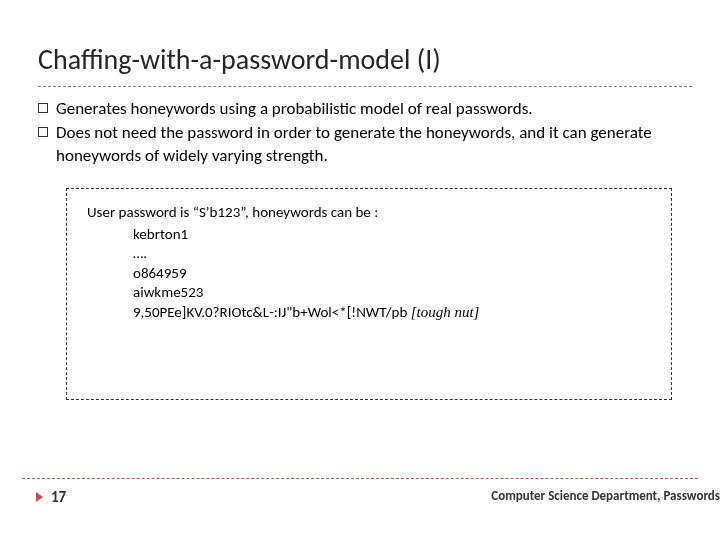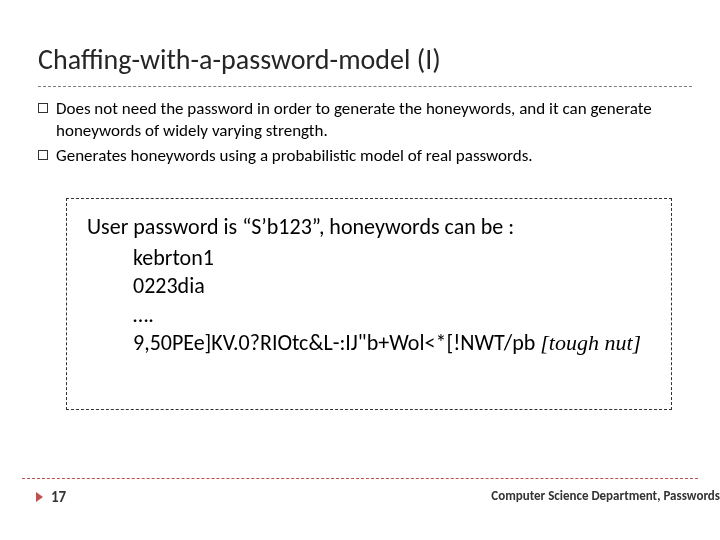--- a/index.html
+++ b/index.html
@@ -59,26 +59,26 @@
     border: 1.5px solid #333;
     background: #fff;
   }
   .bullet .text {
     flex: 1 1 auto;
   }
   .example-box {
     position: absolute;
     left: 66px;
     right: 48px;
-    top: 198px;
+    top: 188px;
     height: 212px;
     border: 1px dashed #333;
     box-sizing: border-box;
     padding: 14px 18px 10px 20px;
-    font-size: 22px;
+    font-size: 15px;
     line-height: 1.3;
   }
   .example-box .intro {
     margin-bottom: 2px;
   }
   .hw-list {
     padding-left: 46px;
   }
   .hw-list div {
     white-space: pre;
@@ -136,34 +136,35 @@
 <body>
 
 <div class="slide">
 
   <div class="title">Chaffing-with-a-password-model (I)</div>
   <hr class="title-rule">
 
   <div class="bullets">
     <div class="bullet">
       <span class="marker"></span>
-      <span class="text">Does not need the password in order to generate the honeywords, and it can generate honeywords of widely varying strength.</span>
+      <span class="text">Generates honeywords using a probabilistic model of real passwords.</span>
     </div>
     <div class="bullet">
       <span class="marker"></span>
-      <span class="text">Generates honeywords using a probabilistic model of real passwords.</span>
+      <span class="text">Does not need the password in order to generate the honeywords, and it can generate honeywords of widely varying strength.</span>
     </div>
   </div>
 
   <div class="example-box">
     <div class="intro">User password is “S’b123”, honeywords can be :</div>
     <div class="hw-list">
       <div>kebrton1</div>
-      <div>0223dia</div>
       <div>….</div>
+      <div>o864959</div>
+      <div>aiwkme523</div>
       <div><span>9,50PEe]KV.0?RIOtc&amp;L-:IJ"b+Wol&lt;*[!NWT/pb </span><span class="tough">[tough nut]</span></div>
     </div>
   </div>
 
   <hr class="footer-rule">
   <div class="footer">
     <div class="page-num-wrap">
       <span class="tri"></span>
       <span>17</span>
     </div>

